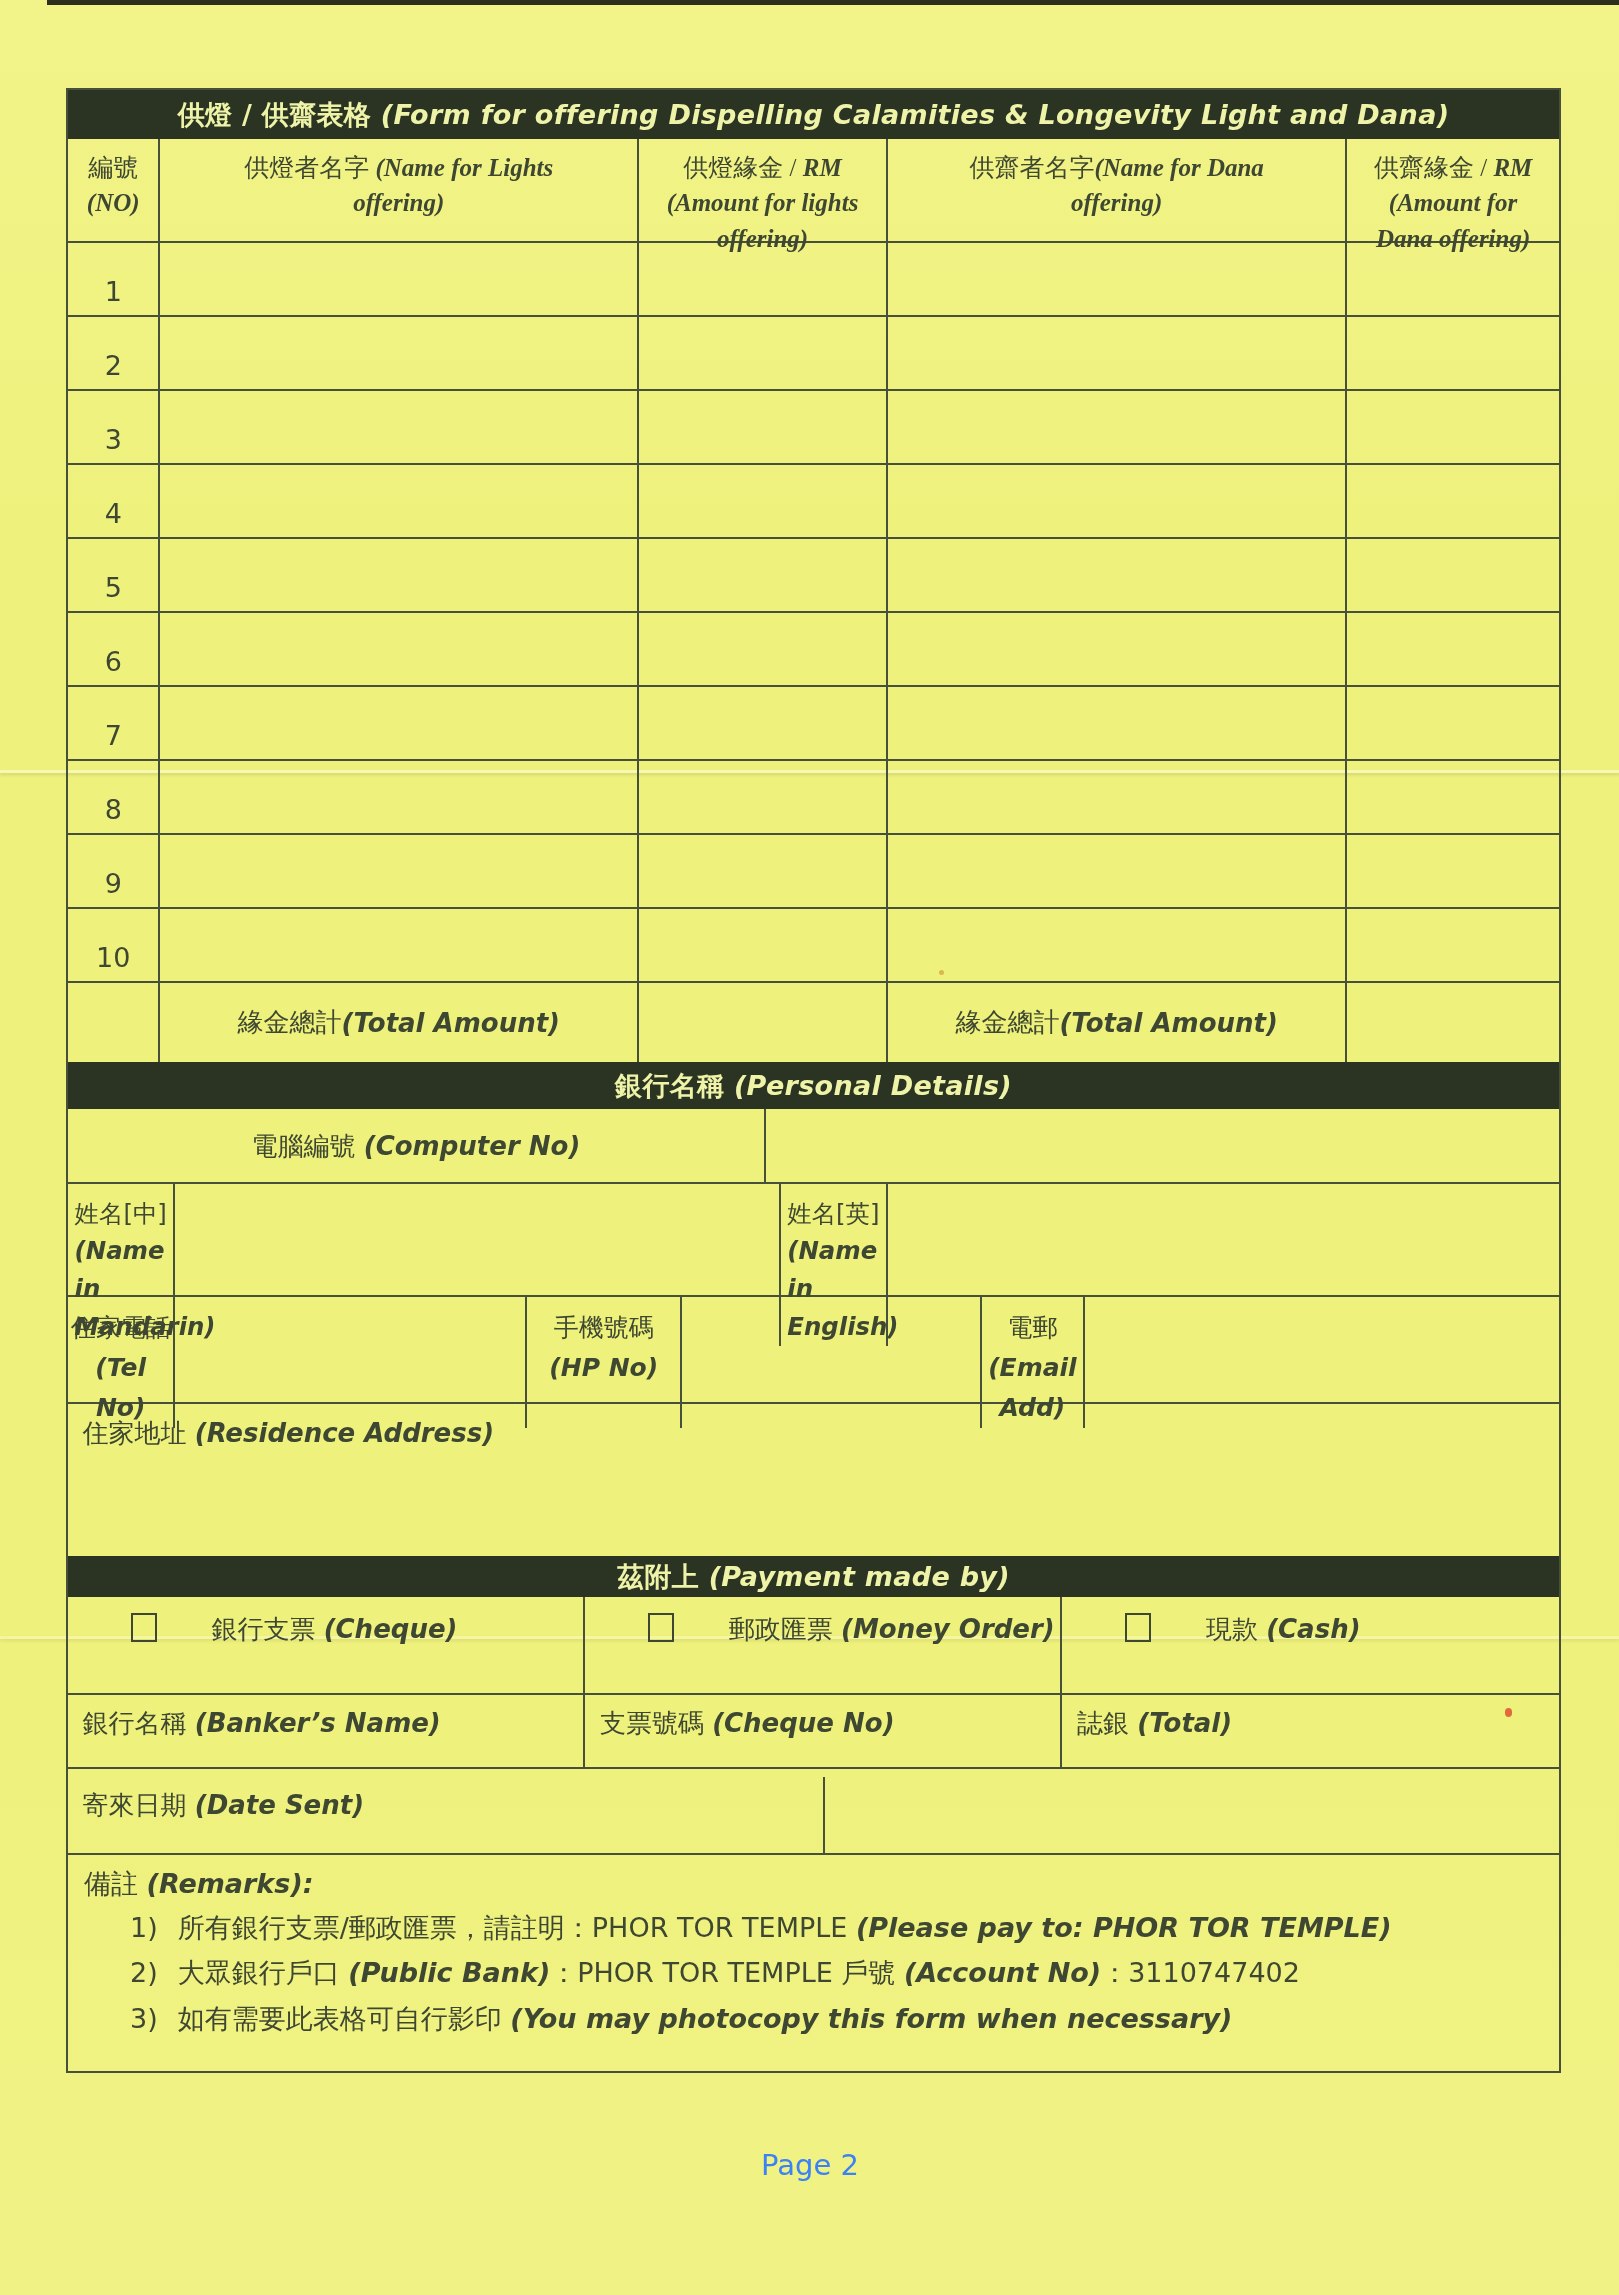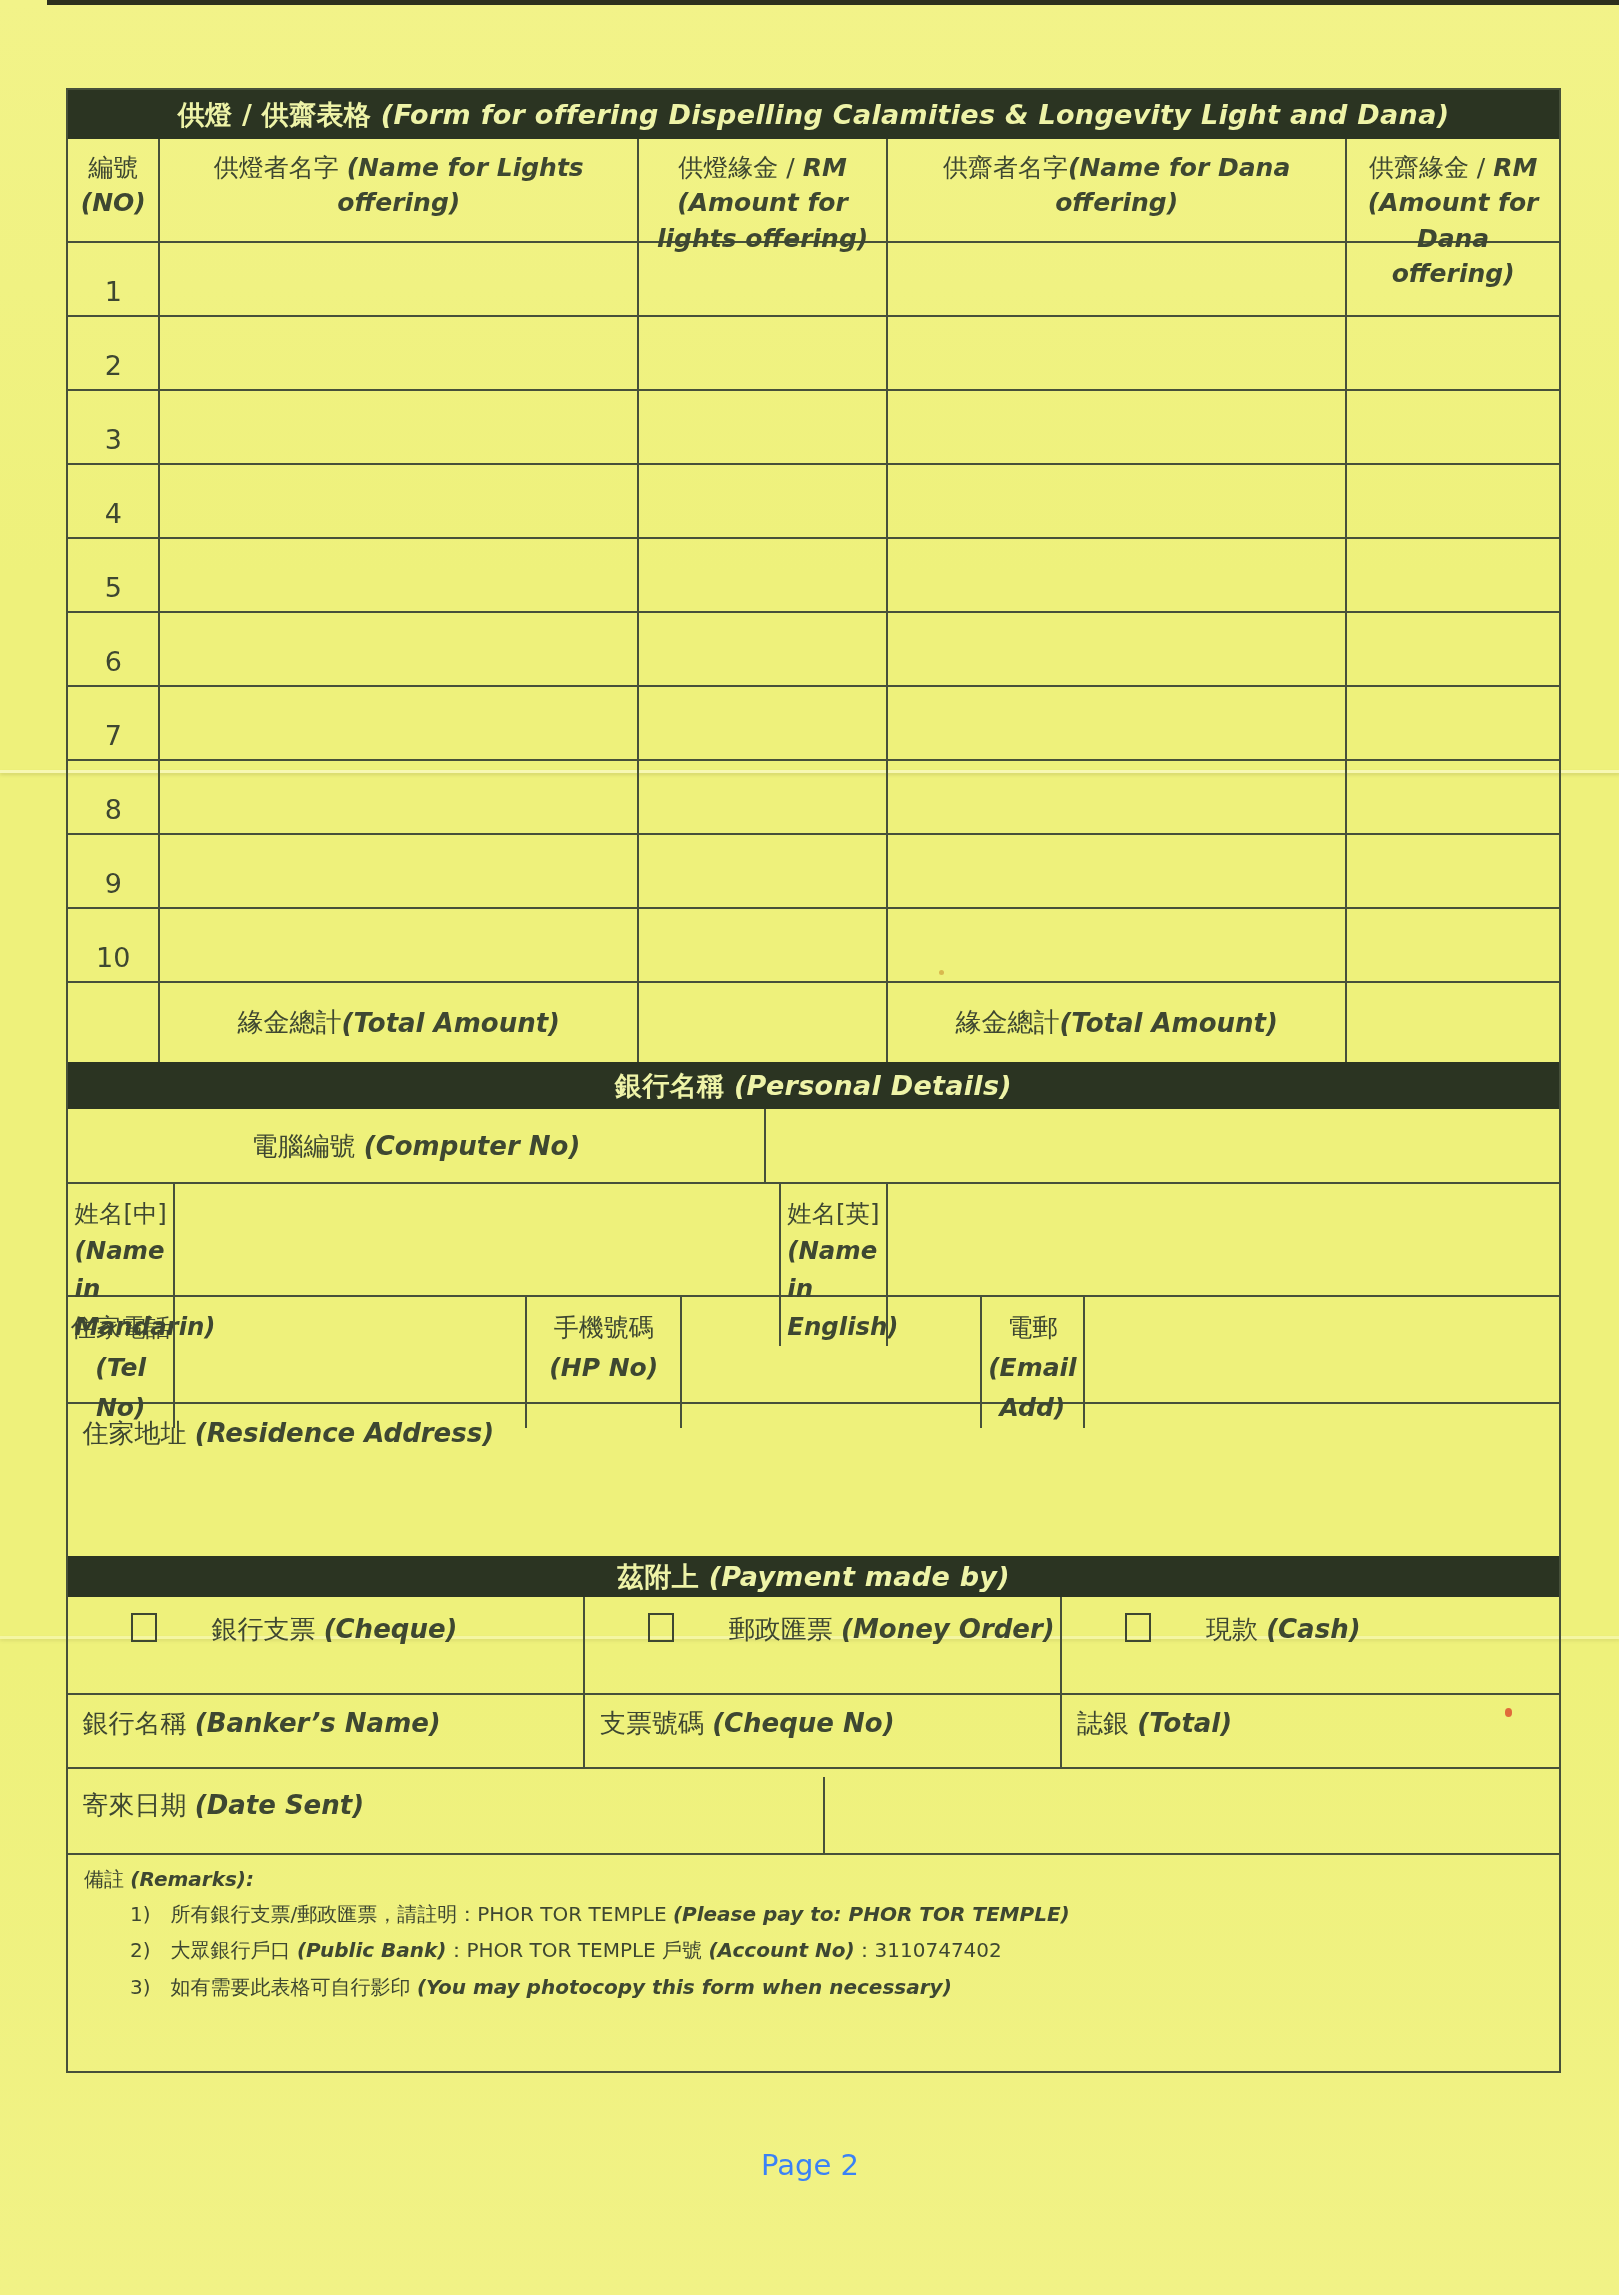--- a/index.html
+++ b/index.html
@@ -40,21 +40,21 @@
   .cols-name{ grid-template-columns:7.2% 40.6% 7.2% 45%; }
   .cols-phone{ grid-template-columns:7.2% 23.6% 10.4% 20.1% 6.9% 31.8%; }
   .cols-pay{ grid-template-columns:34.7% 32% 33.3%; }
   .cols-date{ grid-template-columns:50.8% 49.2%;margin-top:8px; }
 
   .c{ border-right:2px solid var(--line); }
   .c:last-child{ border-right:none; }
   .row-b{ border-bottom:2.6px solid var(--line); }
 
   .header-row{ height:104px; font-size:25px; }
-  .hcell{ text-align:center; padding:10.5px 46px 0; line-height:1.42; }
+  .hcell{ text-align:center; padding:10.5px 46px 0; line-height:1.42;font-family:Liberation Serif, serif; }
   .hcell.narrowpad{ padding:10.5px 12px 0; }
   .hcell .blk{ display:block; }
 
   .drow{ height:74px; }
   .no-cell{ display:flex; align-items:flex-end; justify-content:center; padding-bottom:8px; font-size:27px; }
 
   .total-row{ height:79px; font-size:26px; }
   .total-label{ display:flex; align-items:center; justify-content:center; }
 
   .en{ font-style:italic; font-weight:700; }
@@ -68,21 +68,21 @@
   .phone-label{ text-align:center; padding:10.5px 2.6px 0; line-height:1.6; }
   .address-row{ height:152px; font-size:26px; padding:12px 0 0 14.5px; }
 
   .options-row{ height:98px; font-size:26px; }
   .option{ display:flex; align-items:flex-start; padding:15px 0 0 63px;gap:32px; }
   .checkbox{ width:26px; height:29px; border:2px solid var(--ink); margin-right:22.4px; margin-top:1.3px; flex:none; background:transparent; }
   .pay-details-row{ height:74px; font-size:26px; }
   .pd-cell{ padding:10.5px 0 0 14.5px; }
   .date-row{ height:78px; font-size:26px; }
 
-  .remarks{ height:216px; padding:10.5px 16px 0; font-size:20px; line-height:1.3; }
+  .remarks{ height:216px; padding:10.5px 16px 0; font-size:27px; line-height:1.3; }
   .remark-item{ margin:9.2px 0 10.5px 46px; }
   .remark-item .num{ display:inline-block; margin-right:20px; }
 
   .page-number{ position:absolute; top:2148px; left:0; width:100%; text-align:center; font-size:29px; color:#3b82f6; }
 </style>
 </head>
 <body>
 
 <div class="scan-strip"></div>
 <div class="crease c1"></div>

